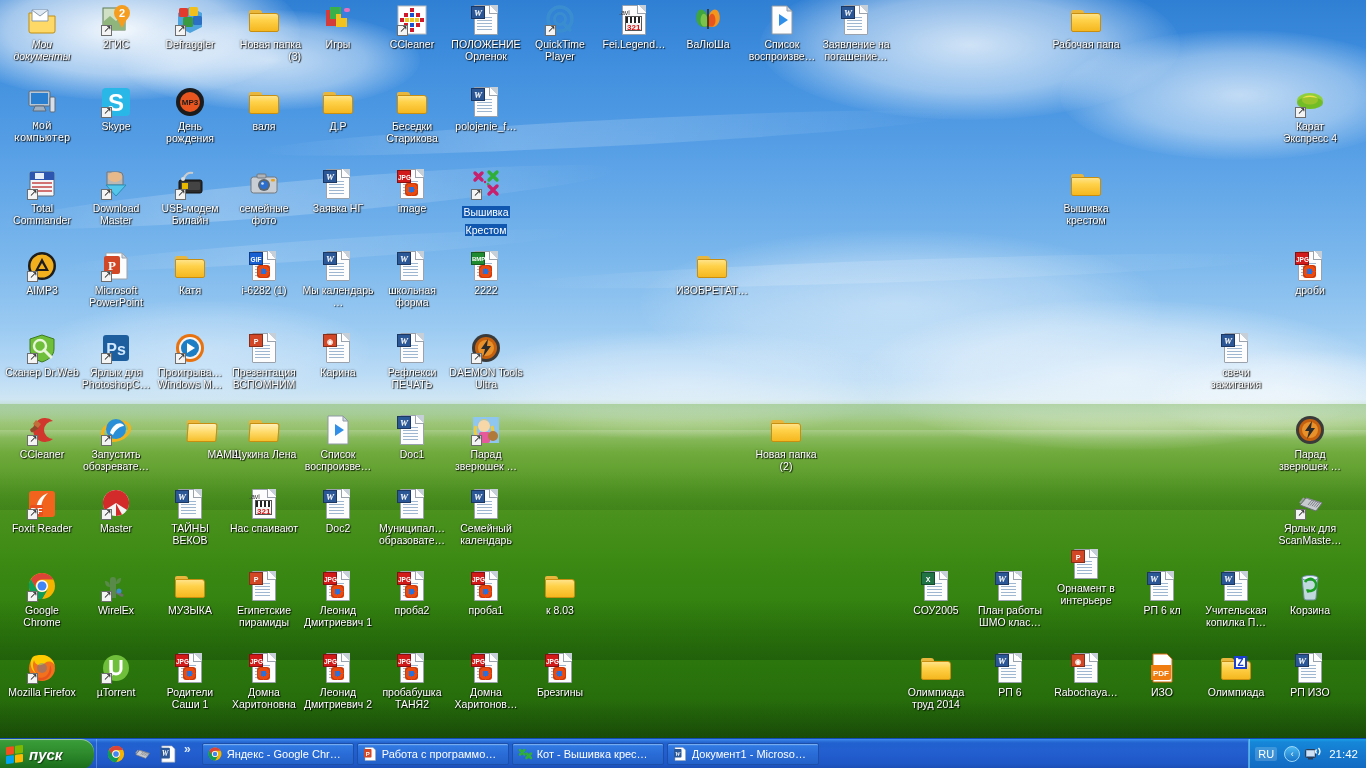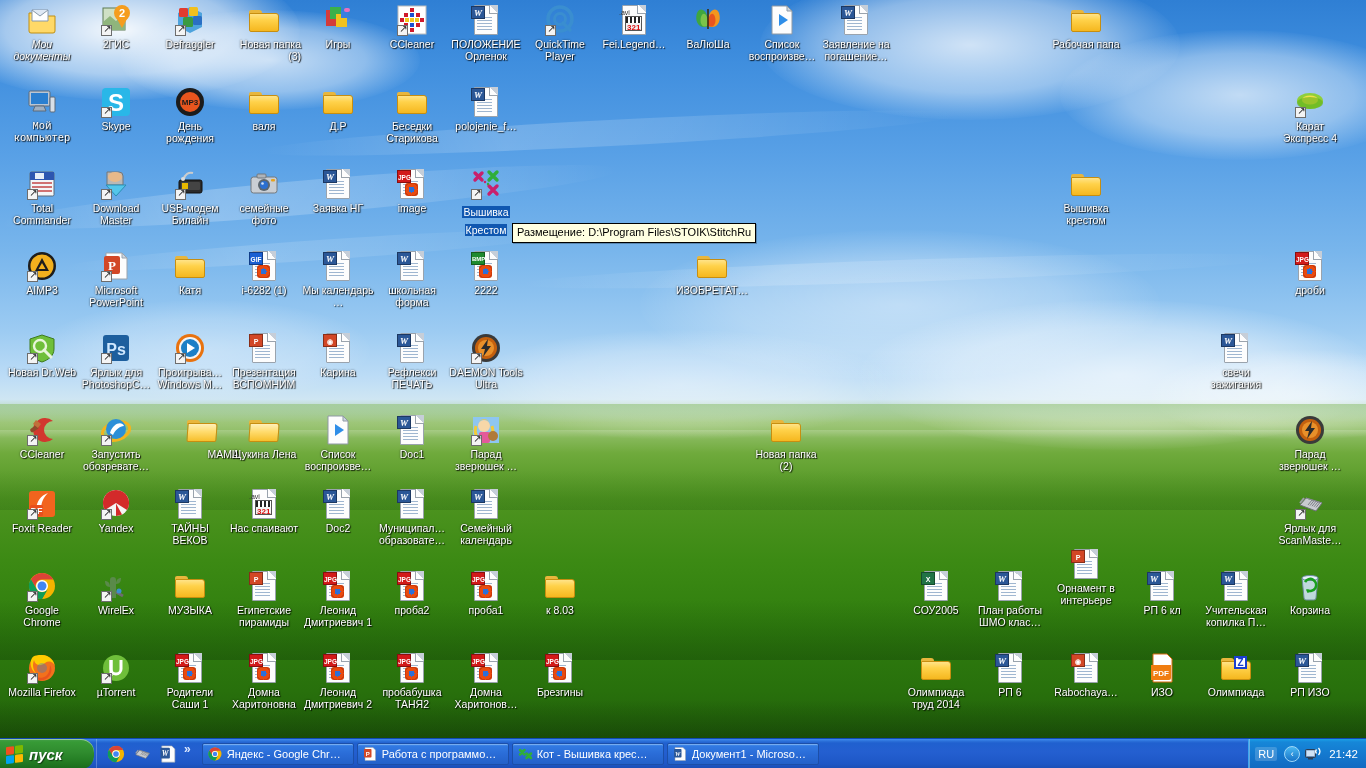--- a/index.html
+++ b/index.html
@@ -631,21 +631,21 @@
           <span style="position:absolute;left:9px;top:15px;width:13px;height:13px;border-radius:3px;background:radial-gradient(circle at 50% 50%, #2c6fd8 0 3px, #e84a10 3px 6px, #d03a08 6px);"></span>
         </div>
         <div class="label">дроби</div>
       </div>
       <div class="icon" style="left: 4px; top: 332px;">
         <div class="glyph"><svg width="32" height="32" viewBox="0 0 32 32">
             <path d="M16 3 l12 4 v10 c0 7 -6 11 -12 13 C10 28 4 24 4 17 V7 Z" fill="#6fbf3a" stroke="#3e7a1e"></path>
             <circle cx="14" cy="14" r="6" fill="none" stroke="#e8f5da" stroke-width="2.4"></circle>
             <path d="M18 18 l7 7" stroke="#e8f5da" stroke-width="3" stroke-linecap="round"></path>
           </svg><span class="shortcut"></span></div>
-        <div class="label">Новая Dr.Web</div>
+        <div class="label">Сканер Dr.Web</div>
       </div>
       <div class="icon" style="left: 78px; top: 332px;">
         <div class="glyph"><svg width="32" height="32" viewBox="0 0 32 32">
             <rect x="3" y="3" width="26" height="26" rx="3" fill="#1d5f9e"></rect>
             <text x="16" y="23" font-size="16" font-weight="bold" fill="#cfe8ff" text-anchor="middle" font-family="Liberation Sans">Ps</text>
           </svg><span class="shortcut"></span></div>
         <div class="label">Ярлык для PhotoshopC…</div>
       </div>
       <div class="icon" style="left: 152px; top: 332px;">
         <div class="glyph"><svg width="32" height="32" viewBox="0 0 32 32">
@@ -785,21 +785,21 @@
           </svg><span class="shortcut"></span></div>
         <div class="label">Foxit Reader</div>
       </div>
       <div class="icon" style="left: 78px; top: 488px;">
         <div class="glyph"><svg width="32" height="32" viewBox="0 0 32 32">
             <circle cx="16" cy="15" r="13" fill="#f4f4f4"></circle>
             <path d="M16 2 a13 13 0 0 1 11 20 l-11 -7 z" fill="#d32a2a"></path>
             <path d="M16 2 a13 13 0 0 0 -11 20 l11 -7 z" fill="#d32a2a"></path>
             <path d="M16 28 a13 13 0 0 0 6 -1.5 l-6 -11 z" fill="#d32a2a"></path>
           </svg><span class="shortcut"></span></div>
-        <div class="label">Yandex</div>
+        <div class="label">Master</div>
       </div>
       <div class="icon" style="left: 152px; top: 488px;">
         <div class="glyph">
           <span class="sheet"></span>
           <span class="lines"></span>
           <span class="badge word">W</span>
         </div>
         <div class="label">ТАЙНЫ ВЕКОВ</div>
       </div>
       <div class="icon" style="left: 226px; top: 488px;">
@@ -1091,23 +1091,20 @@
       <div class="icon" style="left: 1272px; top: 652px;">
         <div class="glyph">
           <span class="sheet"></span>
           <span class="lines"></span>
           <span class="badge word">W</span>
         </div>
         <div class="label">РП ИЗО</div>
       </div>
     </div>
 
-  <div id="tooltip" style="left: 512px; top: 223px;">
-    <span>Размещение: D:\Program Files\STOIK\StitchRu</span>
-  </div>
 
   <div id="taskbar">
 
     <div id="start-button">
       <span class="flag">
           <i></i>
           <i></i>
           <i></i>
           <i></i>
         </span>

